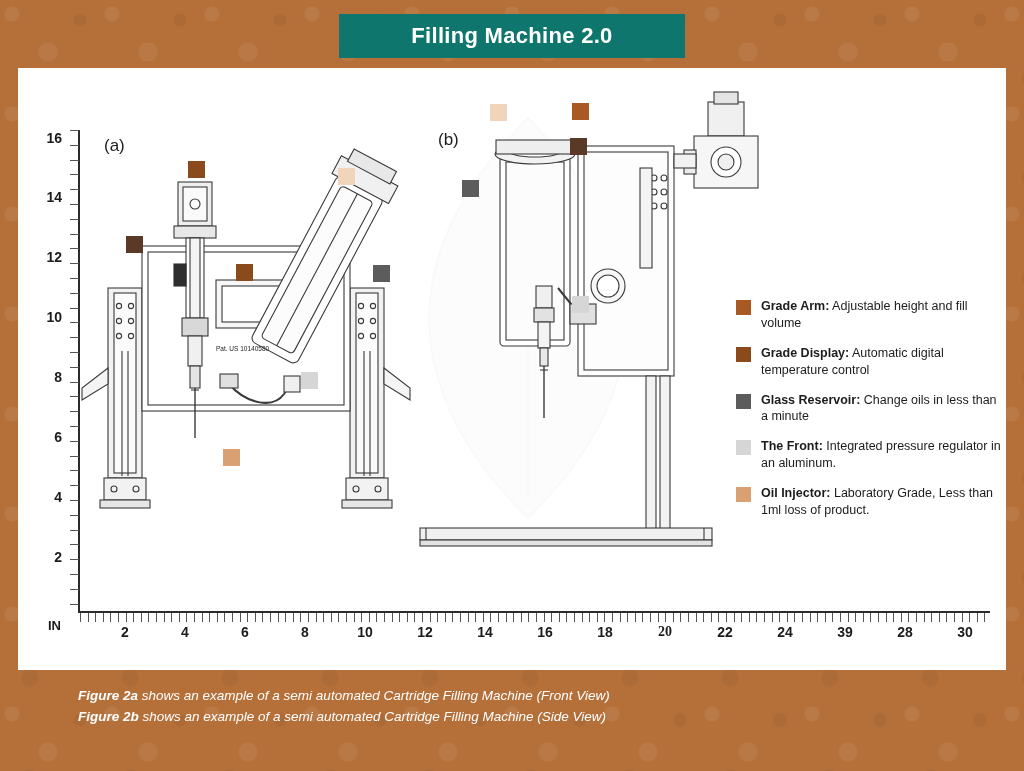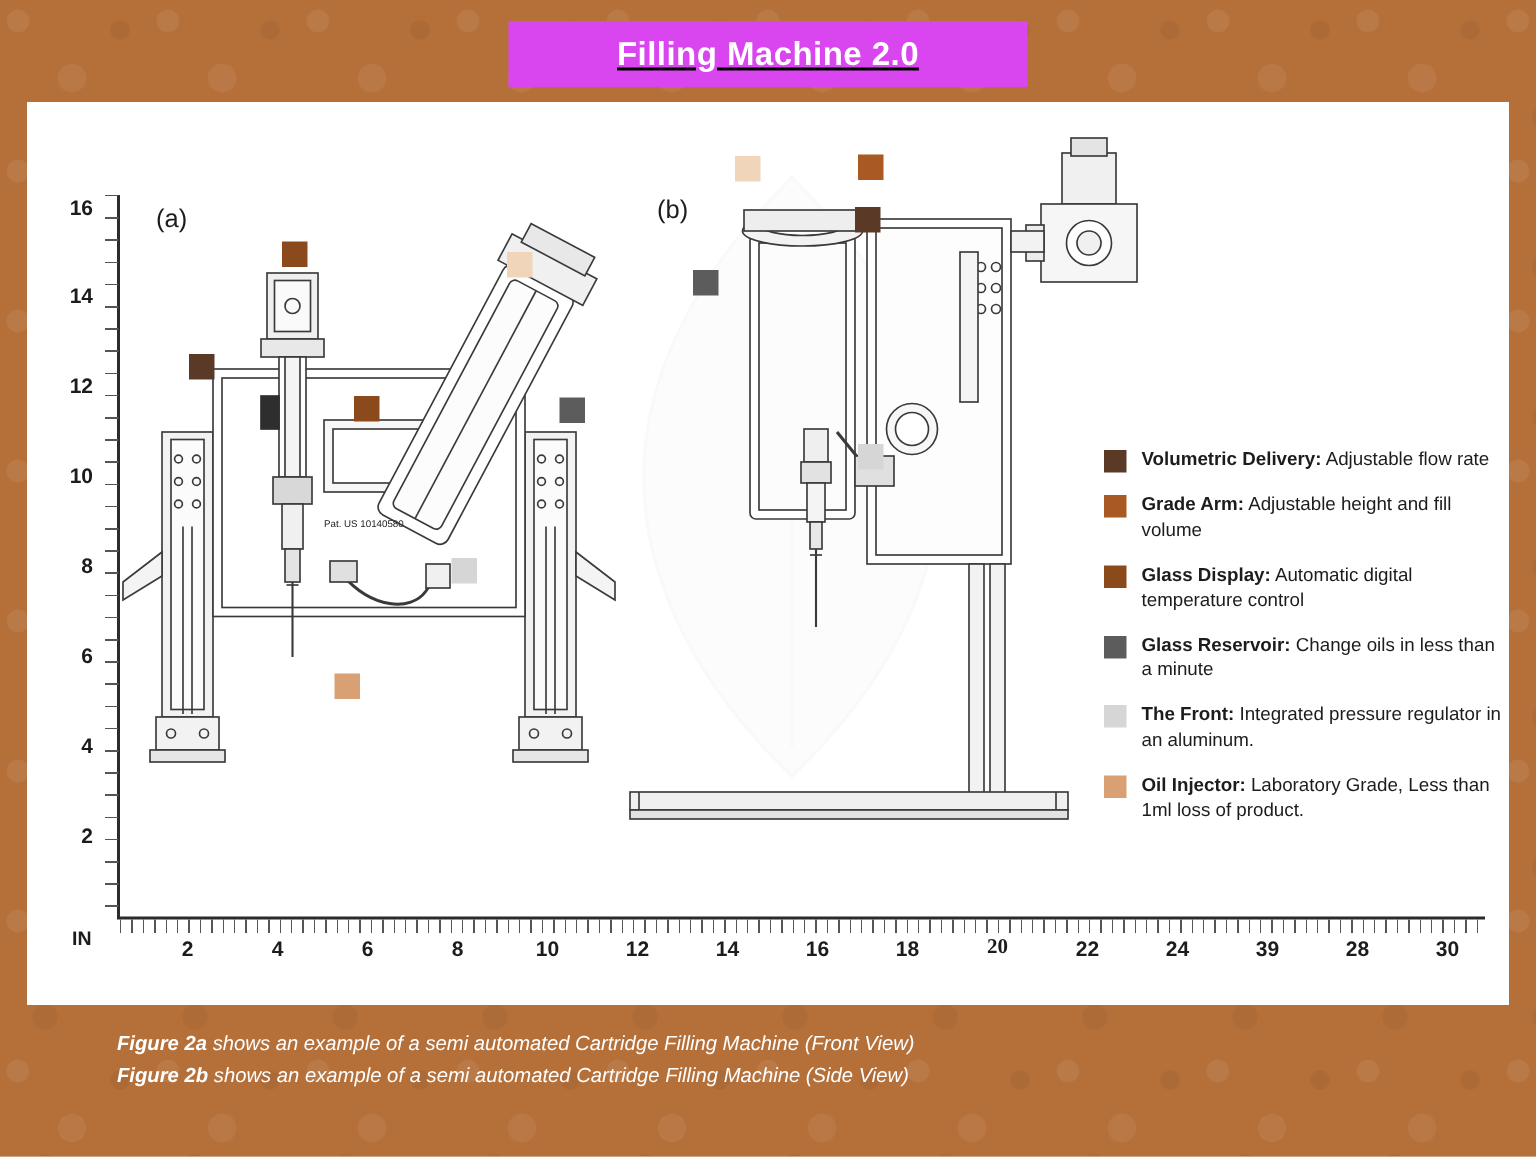--- a/index.html
+++ b/index.html
@@ -25,26 +25,25 @@
     background-size: 100px 100px, 100px 100px, 100px 100px, 100px 100px;
   }
   
   .title-banner {
     position: absolute;
     left: 50%;
     transform: translateX(-50%);
     top: 14px;
     width: 346px;
     height: 44px;
-    background: #d946ef;
+    background: #0f766e;
     display: flex;
     align-items: center;
     justify-content: center;
     z-index: 5;
-    text-decoration: underline;
   }
   .title-banner .title-text {
     color: #ffffff;
     font-size: 22px;
     font-weight: bold;
     letter-spacing: 0.3px;
   }
   
   .card {
     position: absolute;
@@ -359,40 +358,33 @@
   <div class="marker" style="left:205px; top:381px; background:#d9a173;"></div>
 
   <div class="marker" style="left:472px; top:36px;  background:#f0d5bb;"></div>
   <div class="marker" style="left:554px; top:35px;  background:#a85a22;"></div>
   <div class="marker" style="left:552px; top:70px;  background:#5a3a26;"></div>
   <div class="marker" style="left:444px; top:112px; background:#5c5c5c;"></div>
   <div class="marker" style="left:554px; top:228px; background:#d6d6d6;"></div>
 
   <div class="legend">
 
-    <div class="legend-row">
-      <div class="legend-swatch" style="background:#5a3a26;"></div>
-      <div class="legend-text">
-        <b>Volumetric Delivery:</b>
-        <span>Adjustable flow rate</span>
-      </div>
-    </div>
 
     <div class="legend-row">
       <div class="legend-swatch" style="background:#a85a22;"></div>
       <div class="legend-text">
         <b>Grade Arm:</b>
         <span>Adjustable height and fill volume</span>
       </div>
     </div>
 
     <div class="legend-row">
       <div class="legend-swatch" style="background:#8a4a1c;"></div>
       <div class="legend-text">
-        <b>Glass Display:</b>
+        <b>Grade Display:</b>
         <span>Automatic digital temperature control</span>
       </div>
     </div>
 
 
     <div class="legend-row">
       <div class="legend-swatch" style="background:#5c5c5c;"></div>
       <div class="legend-text">
         <b>Glass Reservoir:</b>
         <span>Change oils in less than a minute</span>

